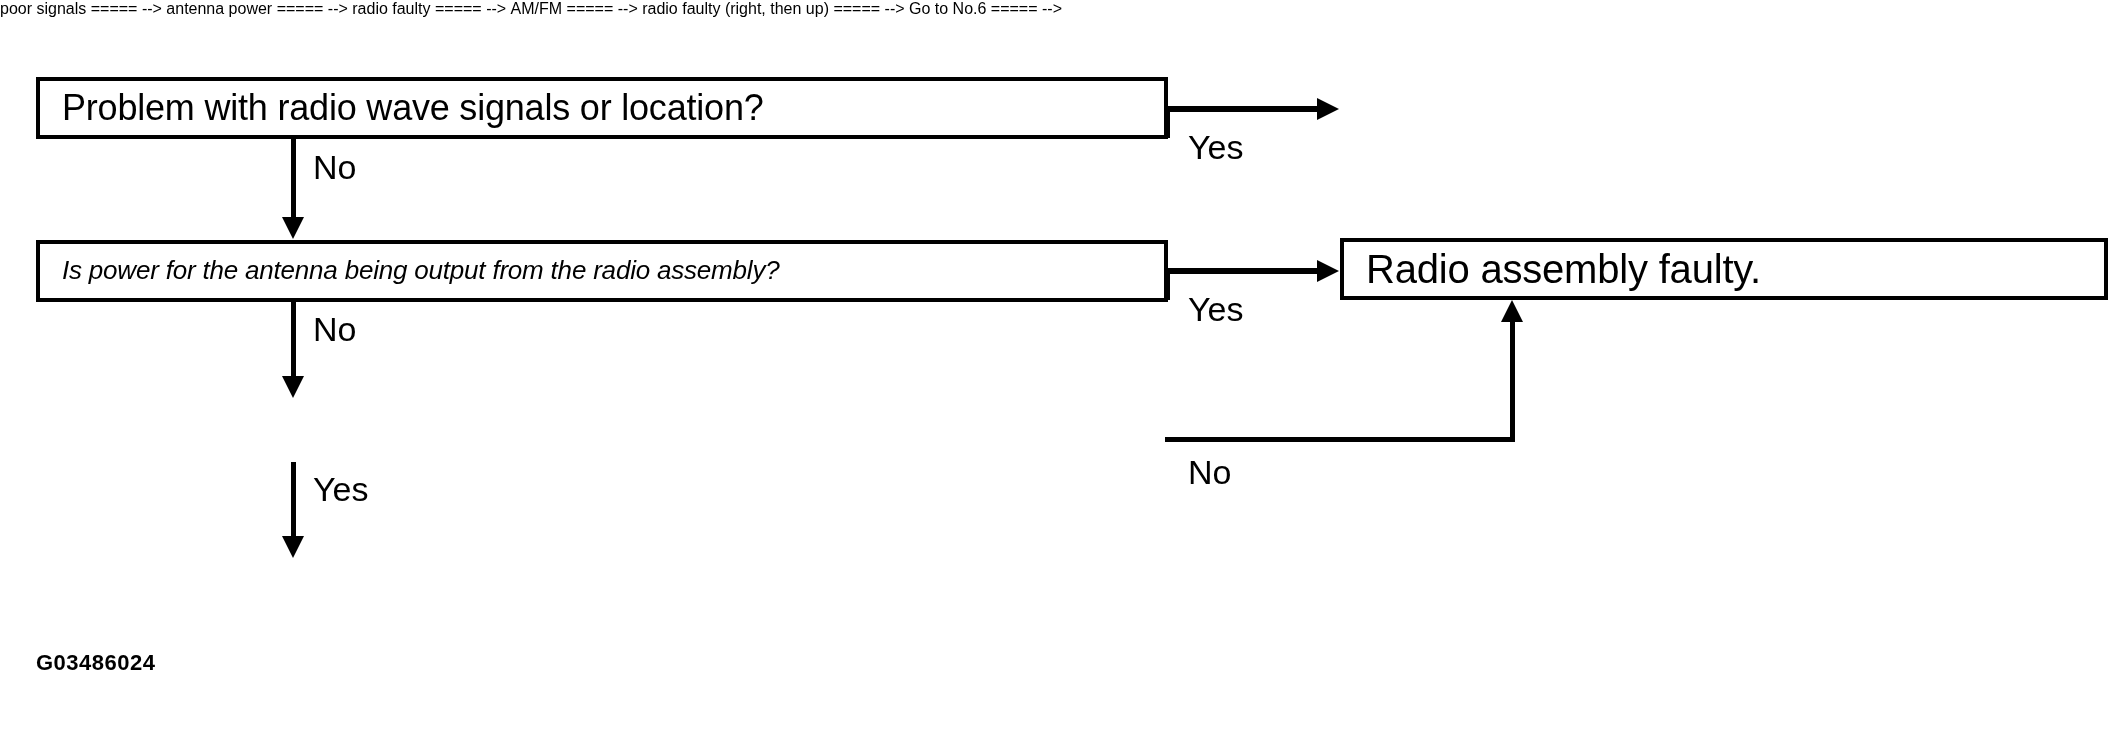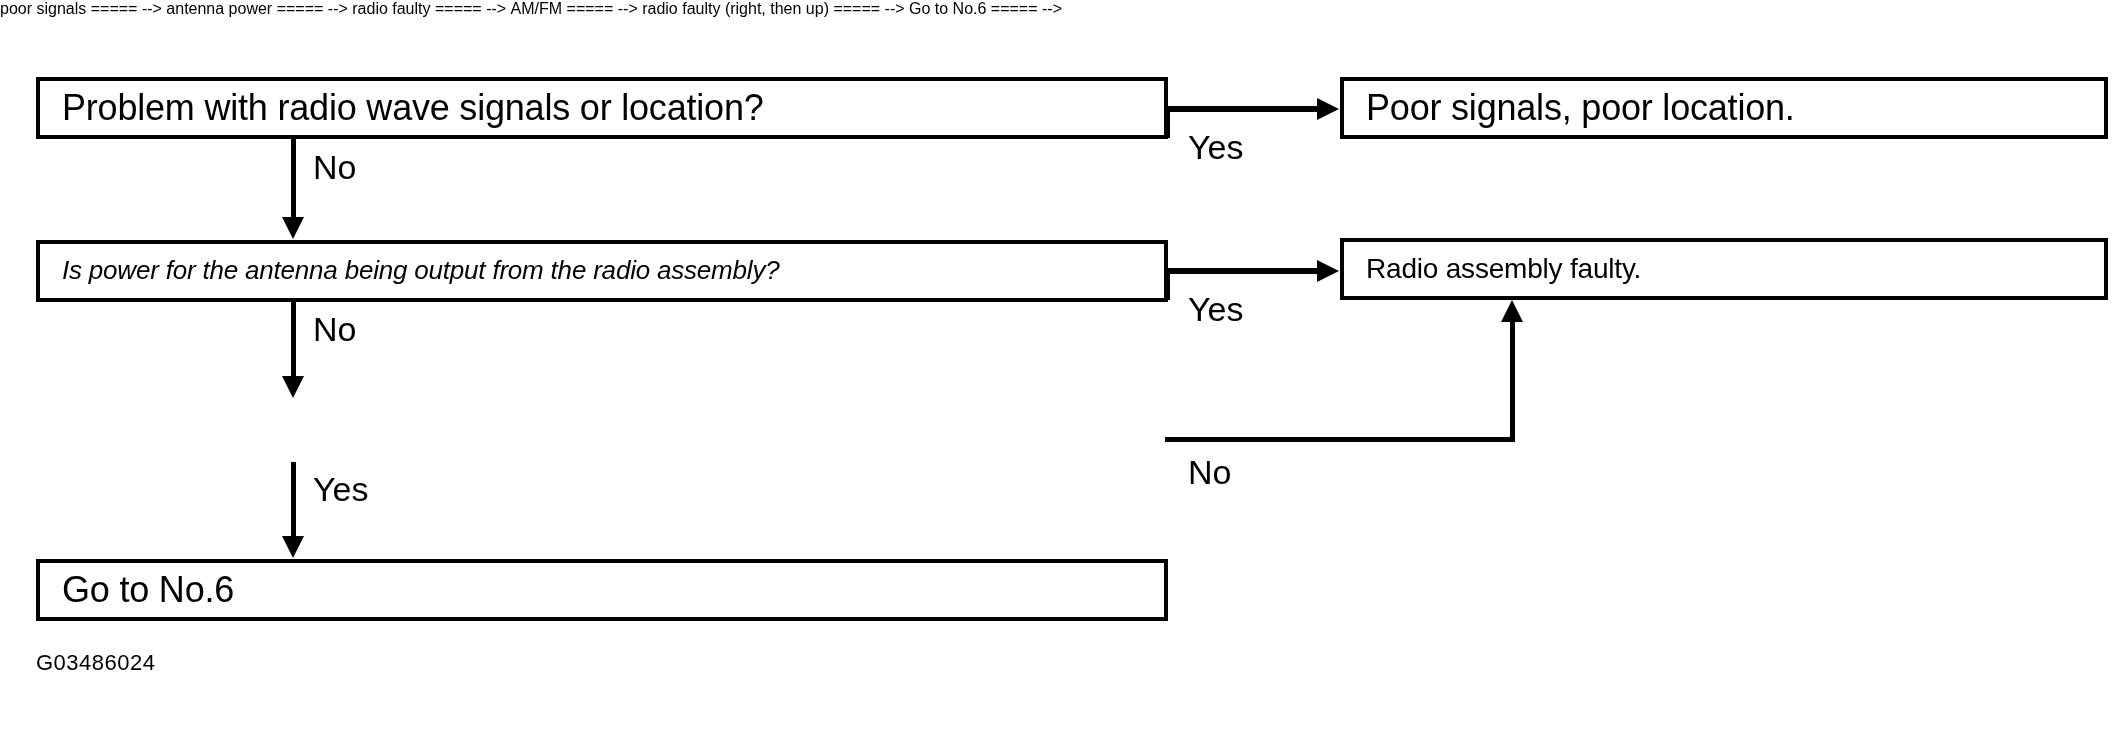--- a/index.html
+++ b/index.html
@@ -37,21 +37,21 @@
   #node-problem        { left: 36px;   top: 77px;  width: 1132px; height: 62px; align-items: center; }
   #node-poor-signals   { left: 1340px; top: 77px;  width: 768px;  height: 62px; }
   #node-antenna-power  { left: 36px;   top: 240px; width: 1132px; height: 62px; font-style: italic; }
   #node-radio-faulty   { left: 1340px; top: 238px; width: 768px;  height: 62px; }
   #node-amfm           { left: 36px;   top: 400px; width: 1132px; height: 62px; }
   #node-goto           { left: 36px;   top: 559px; width: 1132px; height: 62px; }
 
   #node-problem        .node-label { font-size: 36px; }
   #node-poor-signals   .node-label { font-size: 36px; }
   #node-antenna-power  .node-label { font-size: 26px; }
-  #node-radio-faulty   .node-label { font-size: 28px; }
+  #node-radio-faulty   .node-label { font-size: 40px; }
   #node-amfm           .node-label { font-size: 36px; }
   #node-goto           .node-label { font-size: 36px; }
 
   
   .v-line {
     position: absolute;
     width: 5px;
     background: #000000;
   }
   .h-line {
@@ -88,48 +88,43 @@
     font-size: 34px;
     line-height: 1;
     white-space: nowrap;
   }
   #figure-code {
     position: absolute;
     left: 36px;
     top: 650px;
     font-size: 22px;
     letter-spacing: 0.5px;
+    font-weight: bold;
   }
 </style>
 </head>
 <body>
 
 <div id="canvas">
 
   
   <div class="node" id="node-problem">
     <span class="node-label">Problem with radio wave signals or location?</span>
   </div>
 
-  <div class="node" id="node-poor-signals">
-    <span class="node-label">Poor signals, poor location.</span>
-  </div>
 
   <div class="node" id="node-antenna-power">
     <span class="node-label">Is power for the antenna being output from the radio assembly?</span>
   </div>
 
   <div class="node" id="node-radio-faulty">
     <span class="node-label">Radio assembly faulty.</span>
   </div>
 
 
-  <div class="node" id="node-goto">
-    <span class="node-label">Go to No.6</span>
-  </div>
 
    poor signals ===== --&gt;
   <div class="v-line" style="left:1165px; top:108px; width:5px; height:30px;"></div>
   <div class="h-line" style="left:1165px; top:106px; width:152px; height:6px;"></div>
   <div class="arrow-right" style="left:1317px; top:98px;"></div>
   <span class="edge-label" style="left:1188px; top:130px;">Yes</span>
 
    antenna power ===== --&gt;
   <div class="v-line" style="left:291px; top:139px; height:82px;"></div>
   <div class="arrow-down" style="left:282px; top:217px;"></div>

